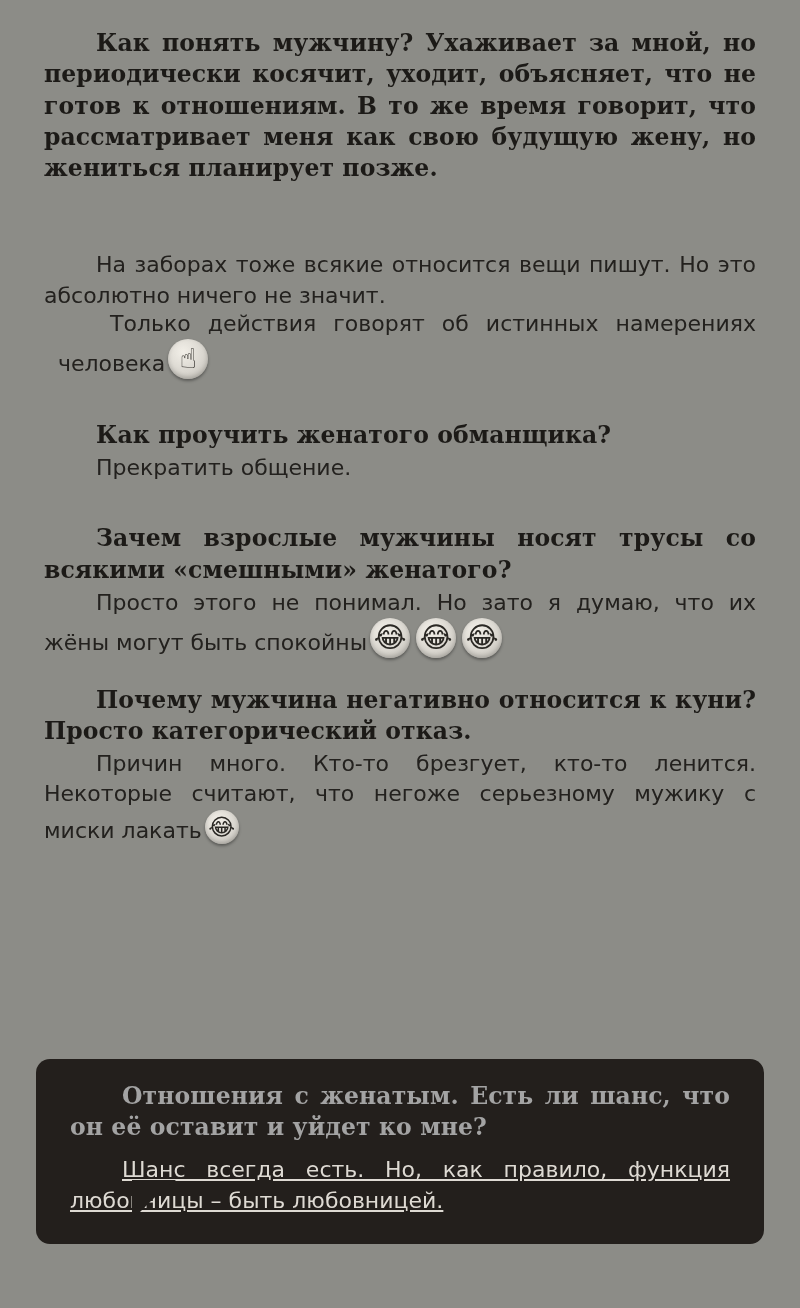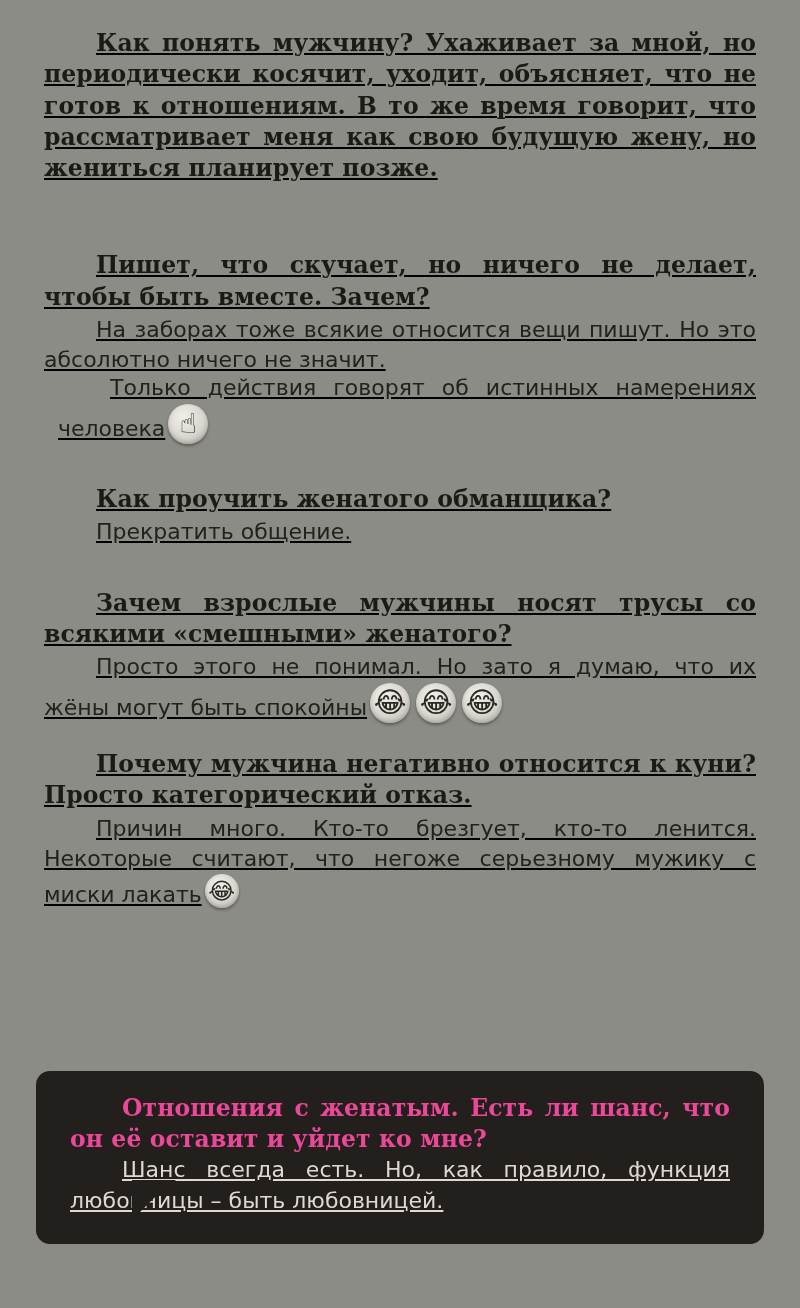--- a/index.html
+++ b/index.html
@@ -16,21 +16,20 @@
   }
   .page {
     position: relative;
     width: 800px;
     height: 1308px;
     box-sizing: border-box;
     padding: 28px 44px 0 44px;
   }
   .qa-block {
     margin-bottom: 10px;
-    text-decoration: underline;
   }
   .question {
     font-family: "DejaVu Serif", serif;
     font-weight: bold;
     font-size: 23.5px;
     line-height: 1.33;
     color: #1c1a17;
     text-align: justify;
     text-indent: 52px;
     letter-spacing: 0.1px;
@@ -91,22 +90,22 @@
     position: absolute;
     left: 36px;
     right: 36px;
     bottom: 64px;
     background: #231f1c;
     border-radius: 14px;
     padding: 22px 34px 28px 34px;
     box-sizing: border-box;
   }
   .callout .question {
-    color: #ec4899;
-    margin-bottom: 0;
+    color: #a3a3a3;
+    margin-bottom: 12px;
   }
   .callout .answer {
     color: #dedad3;
     text-decoration: underline;
   }
   .callout-tail {
     position: absolute;
     left: 96px;
     bottom: 24px;
     width: 0;
@@ -122,21 +121,20 @@
 
 <div class="page">
 
   <div class="qa-block">
     <p class="question">Как понять мужчину? Ухаживает за мной, но периодически косячит, уходит, объясняет, что не готов к отношениям. В то же время говорит, что рассматривает меня как свою будущую жену, но жениться планирует позже.</p>
   </div>
 
   <div class="gap-lg"></div>
 
   <div class="qa-block">
-    <p class="question">Пишет, что скучает, но ничего не делает, чтобы быть вместе. Зачем?</p>
     <p class="answer">На заборах тоже всякие относится вещи пишут. Но это абсолютно ничего не значит.</p>
     <p class="answer tight"><span>Только действия говорят об истинных намерениях человека</span><span class="emoji"><span>☝</span></span></p>
   </div>
 
   <div class="gap-md"></div>
 
   <div class="qa-block">
     <p class="question">Как проучить женатого обманщика?</p>
     <p class="answer">Прекратить общение.</p>
   </div>

